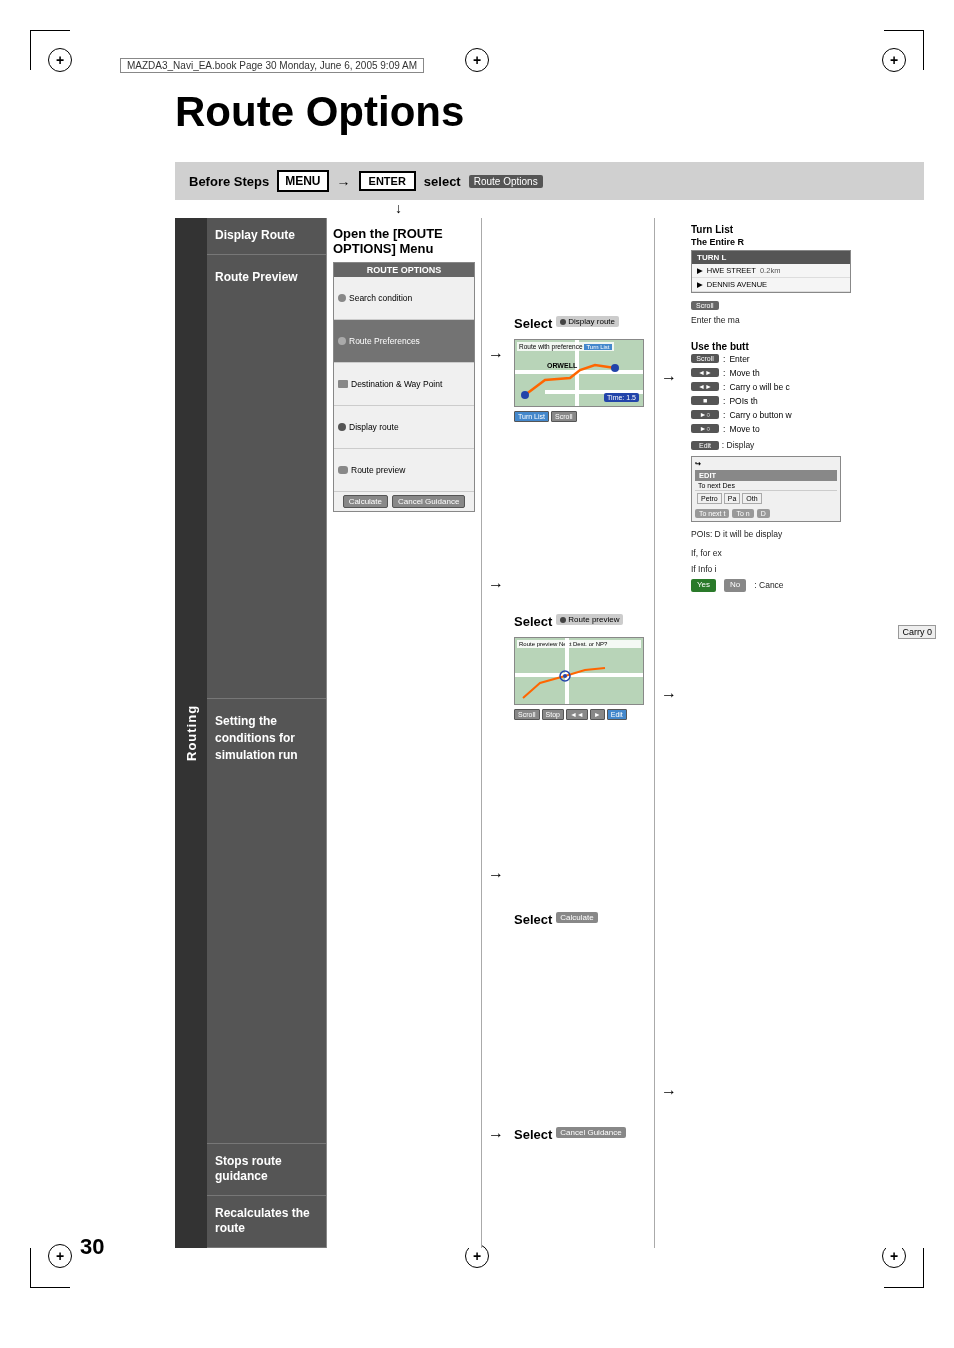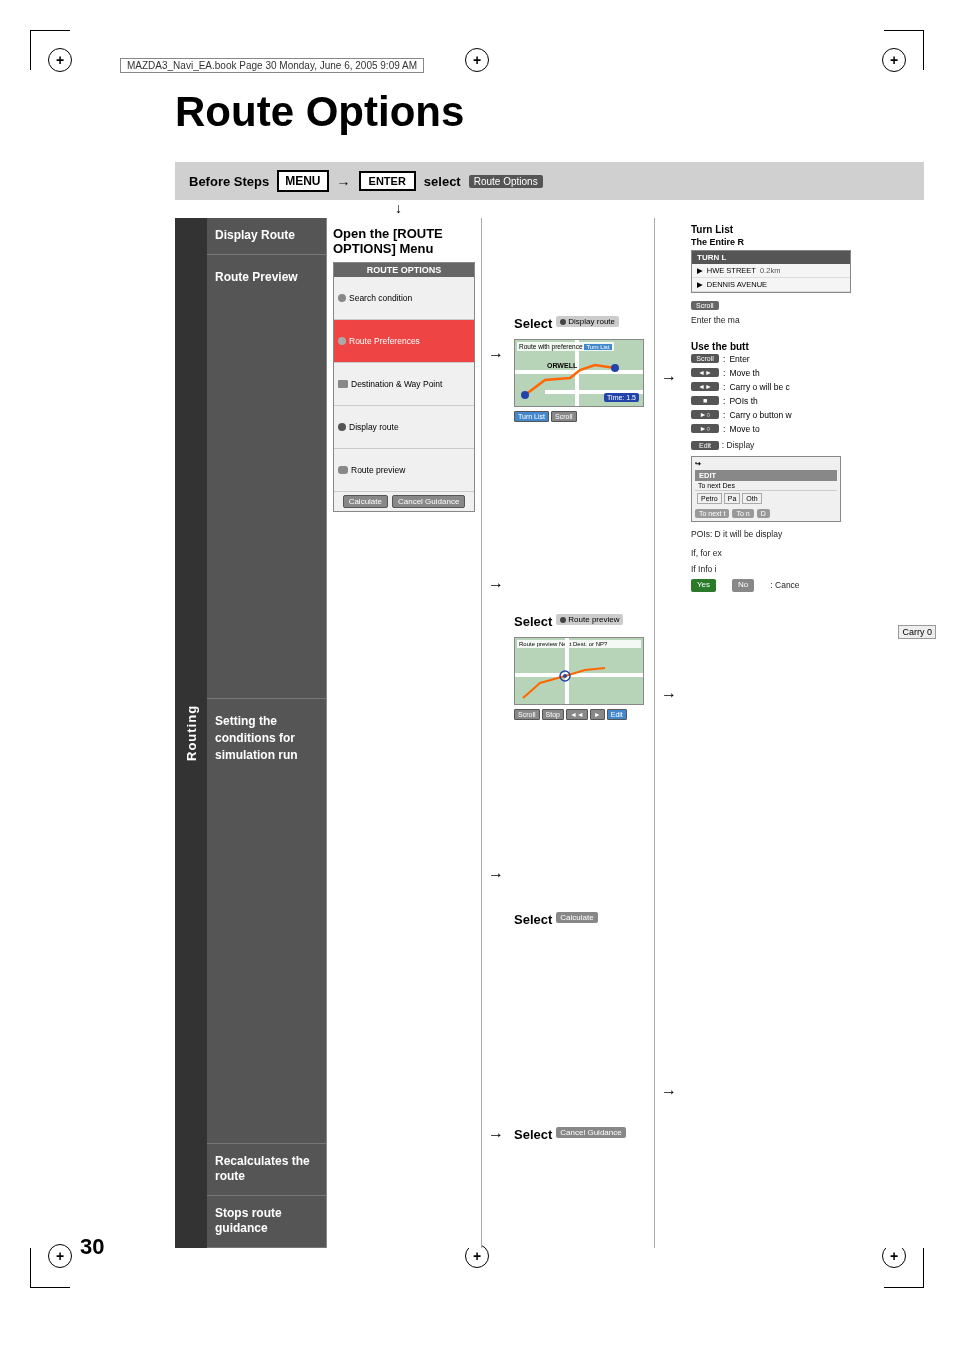--- a/index.html
+++ b/index.html
@@ -210,21 +210,21 @@
     }
     .route-options-item {
       padding: 16px 4px;
       border-bottom: 1px solid #ccc;
       font-size: 8.5px;
       display: flex;
       align-items: center;
       gap: 3px;
     }
     .route-options-item.highlighted {
-      background: #ef4444;
+      background: #737373;
       color: #fff;
     }
     .route-options-footer {
       display: flex;
       gap: 4px;
       padding: 3px;
       justify-content: center;
     }
     .route-btn-sm {
       font-size: 8px;
@@ -415,21 +415,21 @@
     }
 
     .right-text-block {
       font-size: 8.5px;
       line-height: 1.5;
       color: #222;
     }
 
     .yes-no-row {
       display: flex;
-      gap: 16px;
+      gap: 8px;
       margin-top: 3px;
     }
     .yn-btn {
       font-size: 8px;
       background: #888;
       color: #fff;
       padding: 1px 6px;
       border-radius: 2px;
     }
     .yn-btn.green { background: #2a7a2a; }
@@ -485,24 +485,24 @@
     <div class="section-item">
       <strong>Display Route</strong>
     </div>
     <div class="section-item-tall">
       <strong>Route Preview</strong>
     </div>
     <div class="section-item-tall">
       <strong>Setting the conditions for simulation run</strong>
     </div>
     <div class="section-item">
+      <span>Stops route guidance</span>
+    </div>
+    <div class="section-item">
       <span>Recalculates the route</span>
-    </div>
-    <div class="section-item">
-      <span>Stops route guidance</span>
     </div>
   </div>
 
   <div class="instructions-column">
     <div class="instruction-block">
       <div class="instruction-title">
         <strong>Open the [ROUTE OPTIONS] Menu</strong>
       </div>
 
       <div class="route-options-menu">

